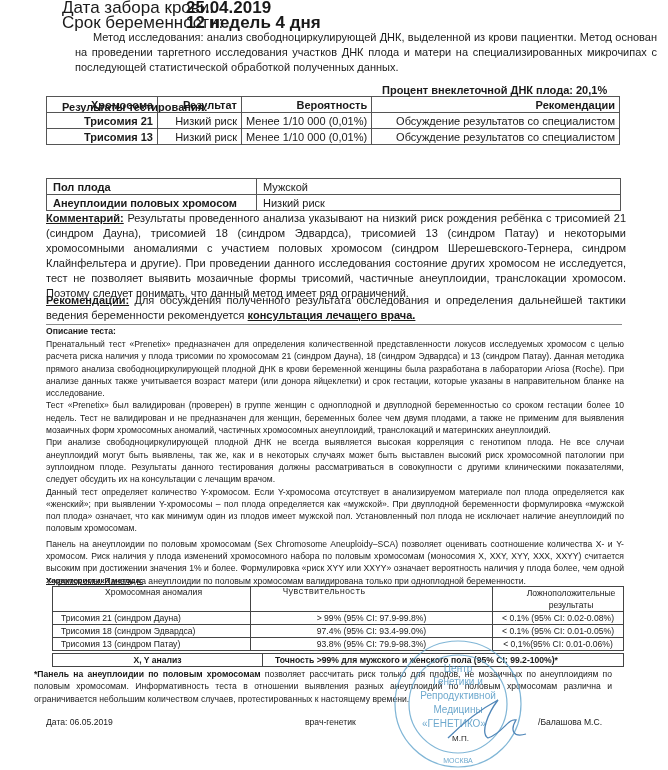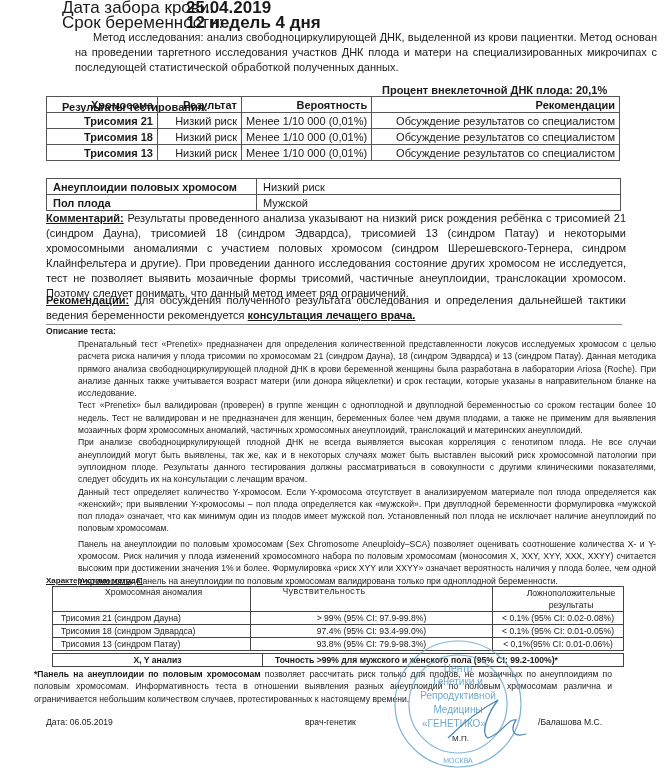--- a/index.html
+++ b/index.html
@@ -65,59 +65,53 @@
     <th style="width:120px">Вероятность</th>
     <th>Рекомендации</th>
   </tr>
   <tr>
     <td class="chrom">Трисомия 21</td>
     <td>Низкий риск</td>
     <td>Менее 1/10 000 (0,01%)</td>
     <td>Обсуждение результатов со специалистом</td>
   </tr>
   <tr>
-    <td class="chrom">Трисомия 18</td>
-    <td>Низкий риск</td>
-    <td>Менее 1/10 000 (0,01%)</td>
-    <td>Обсуждение результатов со специалистом</td>
-  </tr>
-  <tr>
     <td class="chrom">Трисомия 13</td>
     <td>Низкий риск</td>
     <td>Менее 1/10 000 (0,01%)</td>
     <td>Обсуждение результатов со специалистом</td>
   </tr>
 </tbody>
   </table>
 
 <table class="sex-table">
   <tbody>
       <tr>
+    <td class="label">Пол плода</td>
+    <td>Мужской</td>
+  </tr>
+  <tr>
     <td class="label">Анеуплоидии половых хромосом</td>
     <td>Низкий риск</td>
-  </tr>
-  <tr>
-    <td class="label">Пол плода</td>
-    <td>Мужской</td>
   </tr>
 </tbody>
   </table>
 
 <div class="abs para" style="top:211px; left:46px; width:580px;">
   <span class="u">Комментарий:</span><span> Результаты проведенного анализа указывают на низкий риск рождения ребёнка с трисомией 21 (синдром Дауна), трисомией 18 (синдром Эдвардса), трисомией 13 (синдром Патау) и некоторыми хромосомными аномалиями с участием половых хромосом (синдром Шерешевского-Тернера, синдром Клайнфельтера и другие). При проведении данного исследования состояние других хромосом не исследуется, тест не позволяет выявить мозаичные формы трисомий, частичные анеуплоидии, транслокации хромосом.  Поэтому следует понимать, что данный метод имеет ряд ограничений.</span>
 </div>
 
 <div class="abs para" style="top:293px; left:46px; width:580px;">
   <span class="u">Рекомендации:</span><span> Для обсуждения полученного результата обследования и определения дальнейшей тактики ведения беременности рекомендуется </span><span style="text-decoration:underline; font-weight:bold;">консультация лечащего врача.</span>
 </div>
 
 <div class="rule"></div>
 
 <div class="abs b" style="top:326px; left:46px; font-size:8.6px;">Описание теста:</div>
-<div class="abs small" style="top:338px; left:46px; width:578px;margin-left:32px;">
+<div class="abs small" style="top:338px; left:46px; width:578px;">
   <div>Пренатальный тест «Prenetix» предназначен для определения количественной представленности локусов исследуемых хромосом с целью расчета риска наличия у плода трисомии по хромосомам 21 (синдром Дауна), 18 (синдром Эдвардса) и 13 (синдром Патау). Данная методика прямого анализа свободноциркулирующей плодной ДНК в крови беременной женщины была разработана в лаборатории Ariosa (Roche). При анализе данных также учитывается возраст матери (или донора яйцеклетки) и срок гестации, которые указаны в направительном бланке на исследование.</div>
   <div>Тест «Prenetix» был валидирован (проверен) в группе женщин с одноплодной и двуплодной беременностью со сроком гестации более 10 недель. Тест не валидирован и не предназначен для женщин, беременных более чем двумя плодами, а также не применим для выявления мозаичных форм хромосомных аномалий, частичных хромосомных анеуплоидий, транслокаций и материнских анеуплоидий.</div>
   <div>При анализе свободноциркулирующей плодной ДНК не всегда выявляется высокая корреляция с генотипом плода. Не все случаи анеуплоидий могут быть выявлены, так же, как и в некоторых случаях может быть выставлен высокий риск хромосомной патологии при эуплоидном плоде. Результаты данного тестирования должны рассматриваться в совокупности с другими клиническими показателями, следует обсудить их на консультации с лечащим врачом.</div>
   <div>Данный тест определяет количество Y-хромосом. Если Y-хромосома отсутствует в анализируемом материале пол плода определяется как «женский»; при выявлении Y-хромосомы – пол плода определяется как «мужской». При двуплодной беременности формулировка «мужской пол плода» означает, что как минимум один из плодов имеет мужской пол. Установленный пол плода не исключает наличие анеуплоидий по половым хромосомам.</div>
   <div style="margin-top:3px;">Панель на анеуплоидии по половым хромосомам (Sex Chromosome Aneuploidy–SCA) позволяет оценивать соотношение количества X- и Y-хромосом. Риск наличия у плода изменений хромосомного набора по половым хромосомам (моносомия X, XXY, XYY, XXX, XXYY) считается высоким при достижении значения 1% и более. Формулировка «риск XYY или XXYY» означает вероятность наличия у плода более, чем одной Y-хромосомы. Панель на анеуплоидии по половым хромосомам валидирована только при одноплодной беременности.</div>
 </div>
 
 <div class="abs b" style="top:576px; left:46px; font-size:8px; text-decoration:underline;">Характеристики метода:</div>
 <table class="char-table">
   <tbody>

